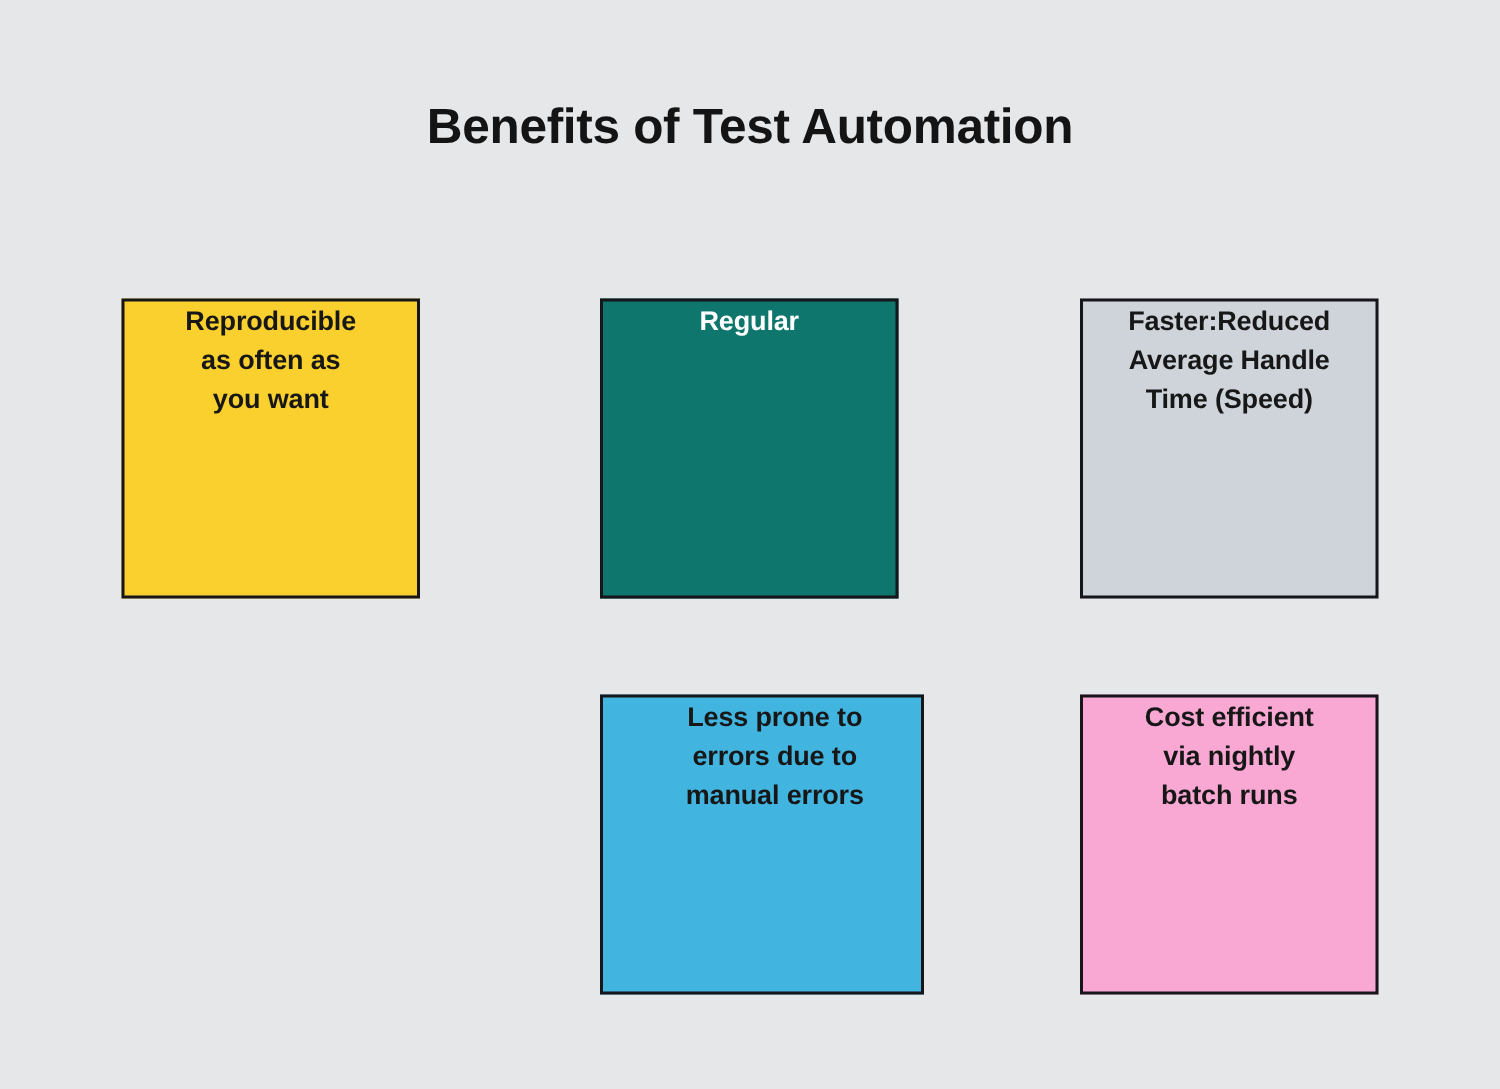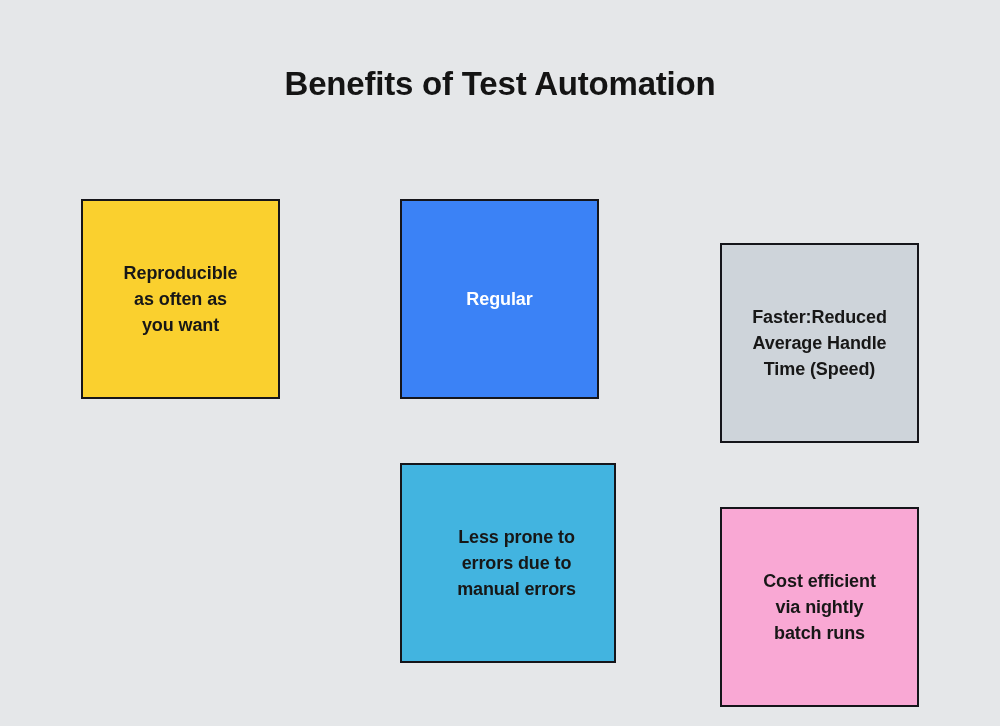--- a/index.html
+++ b/index.html
@@ -38,27 +38,27 @@
     width: 839px;
     height: 462px;
   }
   .card {
     position: absolute;
     width: 195px;
     height: 196px;
     border: 2px solid #a16207;
     box-sizing: content-box;
     display: flex;
-    align-items: center;
+    align-items: flex-start;
     justify-content: center;
     padding: 0;
   }
   .card-col-0 { left: 0px; }
   .card-col-1 { left: 319px; }
-  .card-col-2 { left: 639px; margin-top: 44px; }
+  .card-col-2 { left: 639px; }
   .card-row-0 { top: 0px; }
   .card-row-1 { top: 264px; }
   .card-label {
     width: 178px;
     text-align: center;
     font-size: 18px;
     font-weight: bold;
     line-height: 26px;
     white-space: pre-line;
     letter-spacing: -0.1px;
@@ -71,21 +71,21 @@
 
   <div class="page-title">Benefits of Test Automation</div>
 
   <div class="grid">
 
   <div class="card card-row-0 card-col-0" style="background: rgb(250, 208, 46); border-color: rgb(21, 21, 26);">
         <div class="card-label" style="color: rgb(23, 23, 23);">Reproducible
 as often as
 you want</div>
       </div>
-      <div class="card card-row-0 card-col-1" style="background: #3b82f6; border-color: rgb(21, 21, 26);">
+      <div class="card card-row-0 card-col-1" style="background: #0f766e; border-color: rgb(21, 21, 26);">
         <div class="card-label" style="color: rgb(255, 255, 255);">Regular</div>
       </div>
       <div class="card card-row-0 card-col-2" style="background: rgb(206, 212, 218); border-color: rgb(21, 21, 26);">
         <div class="card-label" style="color: rgb(23, 23, 23);">Faster:Reduced
 Average Handle
 Time (Speed)</div>
       </div>
       <div class="card card-row-1 card-col-1" style="background: rgb(66, 180, 224); border-color: rgb(21, 21, 26); padding-left: 17px;">
         <div class="card-label" style="color: rgb(23, 23, 23);">Less prone to
 errors due to

